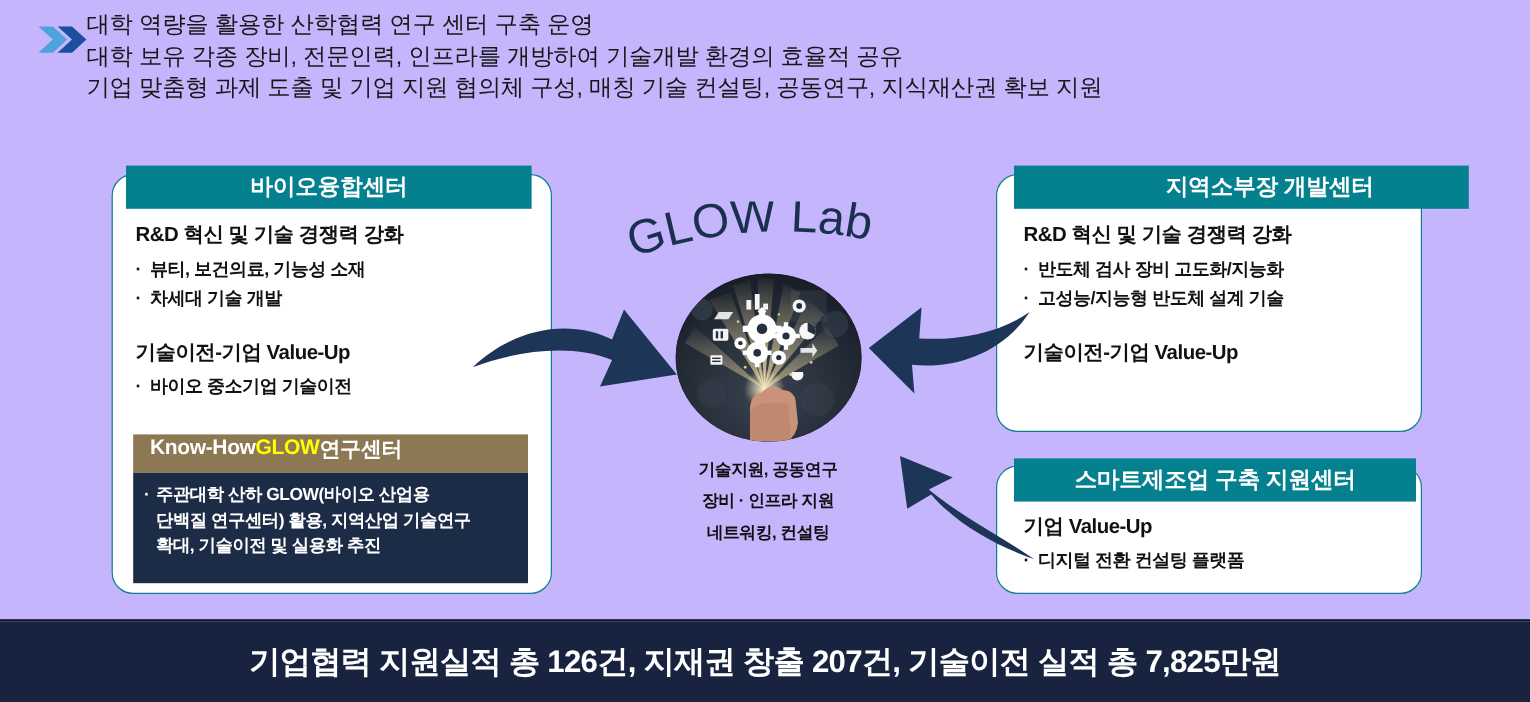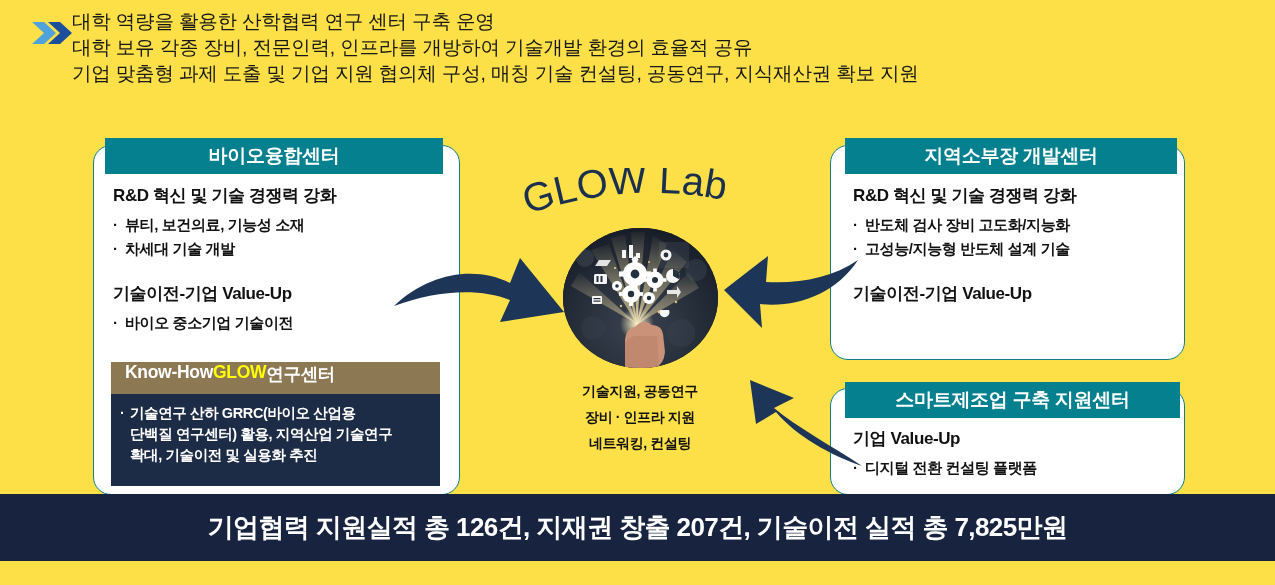--- a/index.html
+++ b/index.html
@@ -10,21 +10,21 @@
   body {
     font-family: "Liberation Sans", "DejaVu Sans", sans-serif;
     color: #000000;
     -webkit-font-smoothing: antialiased;
   }
   #page {
     position: relative;
     width: 1275px;
     height: 585px;
     overflow: hidden;
-    background: #fde047;
+    background: #c4b5fd;
   }
 
   
   #header-block {
     position: absolute;
     left: 30px;
     top: 8px;
     width: 1220px;
   }
   #chevron-icon {
@@ -130,21 +130,21 @@
     padding: 9px 8px 0 9px;
     letter-spacing: -0.4px;
     box-sizing: border-box;
   }
   #knowhow-body .dot { display:inline-block; width:10px; }
   #knowhow-body .ind { display:block; padding-left: 10px; }
 
   
   #panel-semi { left: 830px; top: 145px; width: 355px; height: 215px; }
   #panel-semi-header {
-    left: 845px; top: 138px; width: 332px; height: 36px; font-size: 19px;
+    left: 845px; top: 138px; width: 332px; height: 36px; font-size: 19px; padding-left: 47px;
   }
   #semi-body { left: 853px; top: 185px; width: 330px; }
 
   
   #panel-smart { left: 830px; top: 388px; width: 355px; height: 107px; }
   #panel-smart-header {
     left: 845px; top: 382px; width: 335px; height: 36px; font-size: 19px;
   }
   #smart-body { left: 853px; top: 428px; width: 330px; }
 
@@ -182,21 +182,21 @@
   
   .arrow-svg { position: absolute; }
   #arrow-left  { left: 392px; top: 250px; width: 175px; height: 90px; }
   #arrow-right { left: 722px; top: 238px; width: 140px; height: 100px; }
   #arrow-br    { left: 740px; top: 378px; width: 125px; height: 92px; }
 
   
   #bottom-banner {
     position: absolute;
     left: 0;
-    top: 494px;
+    top: 518px;
     width: 1275px;
     height: 67px;
     background: #17233f;
     color: #ffffff;
     display: flex;
     align-items: center;
     justify-content: center;
     font-size: 26px;
     font-weight: bold;
     letter-spacing: -0.6px;
@@ -241,21 +241,21 @@
     </div>
   </div>
 
   <div id="knowhow-card">
     <div id="knowhow-head">
       <span>Know-How </span>
         <span class="hl">GLOW</span>
         <span> 연구센터</span>
     </div>
     <div id="knowhow-body">
-      <span class="dot">·</span><span>기술연구 산하  GRRC(바이오 산업용</span>
+      <span class="dot">·</span><span>주관대학 산하  GLOW(바이오 산업용</span>
       <span class="ind">단백질 연구센터) 활용, 지역산업 기술연구</span>
       <span class="ind">확대, 기술이전 및 실용화 추진</span>
     </div>
   </div>
 
   <div class="panel" id="panel-semi"></div>
   <div class="panel-header" id="panel-semi-header">지역소부장 개발센터</div>
 
   <div class="body-text" id="semi-body">
     <div class="sec-title">R&amp;D 혁신 및 기술 경쟁력 강화</div>

